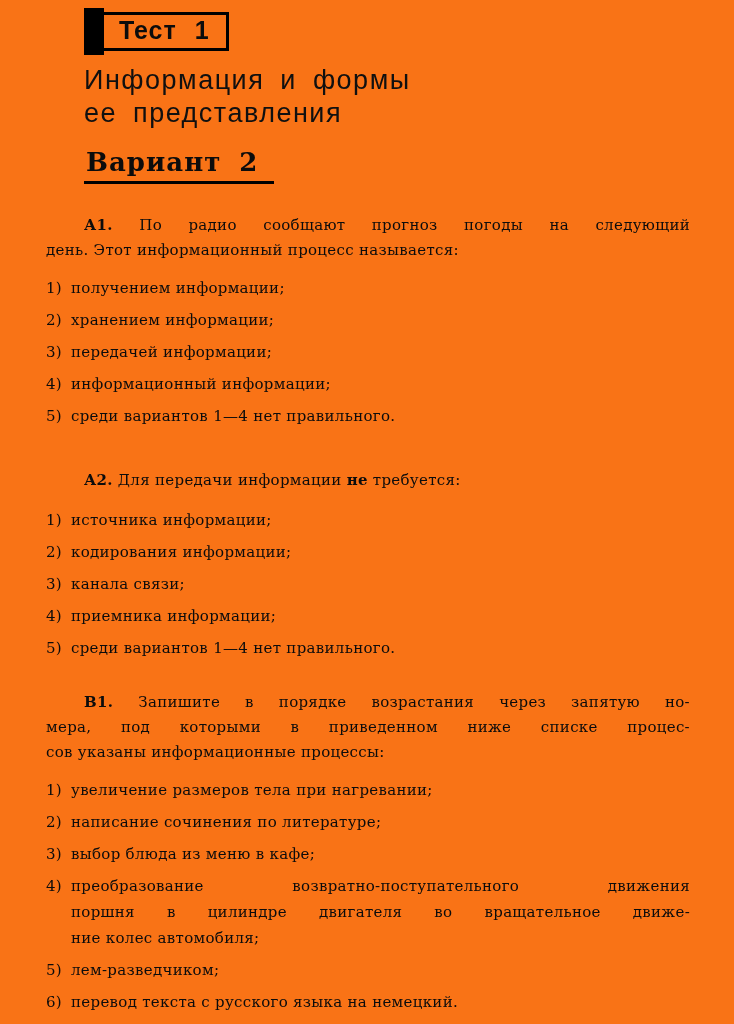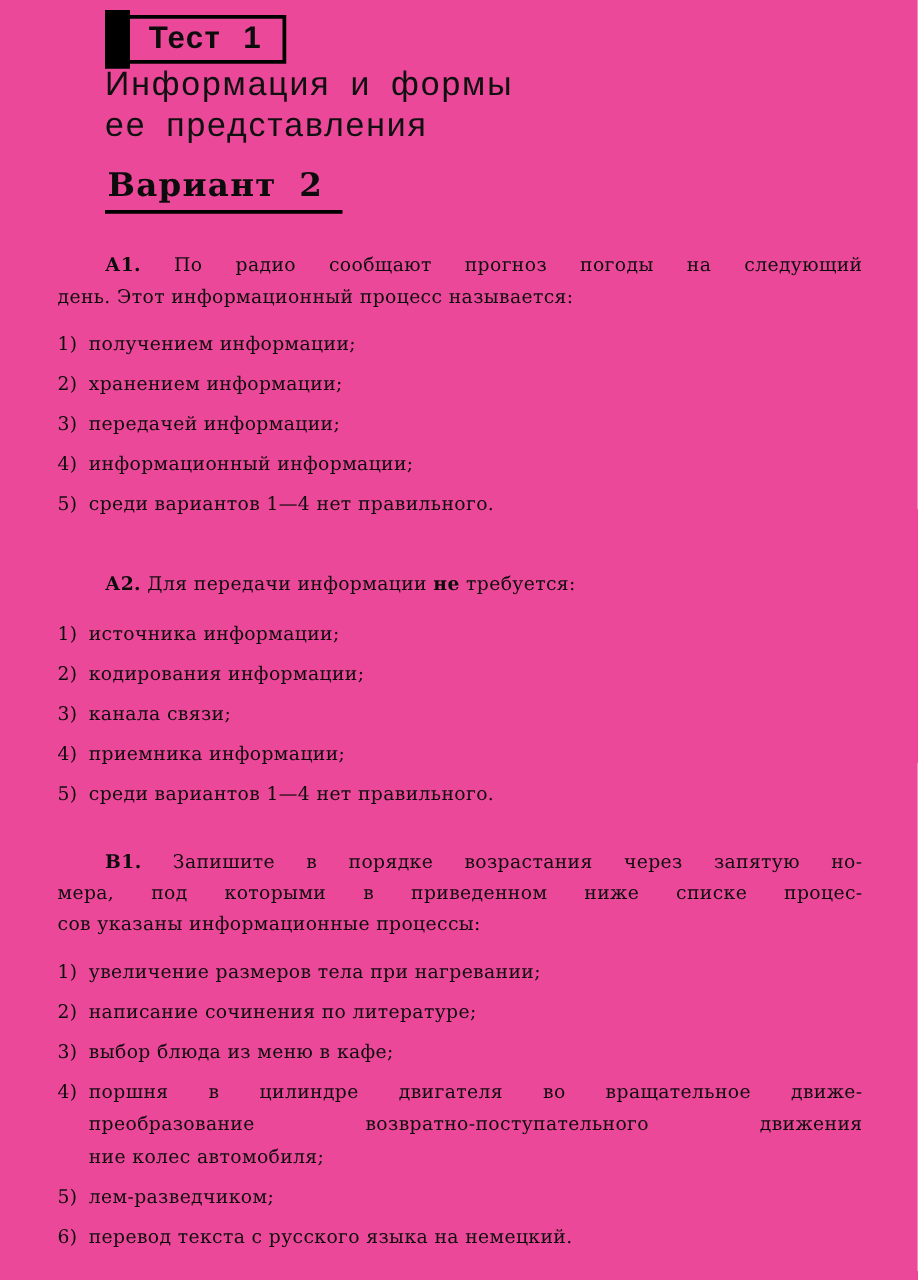--- a/index.html
+++ b/index.html
@@ -1,20 +1,20 @@
 <!DOCTYPE html>
 <html><head>
 <meta charset="utf-8">
 <style>
   * { margin: 0; padding: 0; box-sizing: border-box; }
   html, body { width: 734px; height: 1024px; overflow: hidden; }
   body { background: #ffffff; }
   .page {
     width: 734px; height: 1024px;
-    background: #ec4899;
+    background: #f97316;
     padding: 12px 44px 0 46px;
     font-family: "DejaVu Serif", serif;
     color: #0c0c0c;
   }
   
   .hdr { margin-left: 38px; }
   .testbox {
     position: relative;
     display: inline-block;
     border: 3px solid #000;
@@ -27,21 +27,21 @@
     line-height: 31px;
   }
   .black-tab {
     position: absolute;
     left: -3px; top: -7px;
     width: 20px;
     height: calc(100% + 14px);
     background: #000;
   }
   .title {
-    margin-top: 0;
+    margin-top: 13px;
     font-family: "Liberation Sans", sans-serif;
     font-weight: normal;
     font-size: 27px;
     line-height: 33px;
     letter-spacing: 1.5px;
     word-spacing: 7px;
     color: #101010;
   }
   .title-line { display: block; }
   .variant {
@@ -190,22 +190,22 @@
       </li>
       <li class="opt">
         <span class="opt-num">3)</span>
         <span class="opt-text">
             <span class="opt-line">выбор блюда из меню в кафе;</span>
           </span>
       </li>
       <li class="opt">
         <span class="opt-num">4)</span>
         <span class="opt-text">
+          <span class="opt-line just">преобразование возвратно-поступательного движения</span>
           <span class="opt-line just">поршня в цилиндре двигателя во вращательное движе-</span>
-          <span class="opt-line just">преобразование возвратно-поступательного движения</span>
           <span class="opt-line">ние колес автомобиля;</span>
         </span>
       </li>
       <li class="opt">
         <span class="opt-num">5)</span>
         <span class="opt-text">
           <span class="opt-line">лем-разведчиком;</span>
         </span>
       </li>
       <li class="opt">

